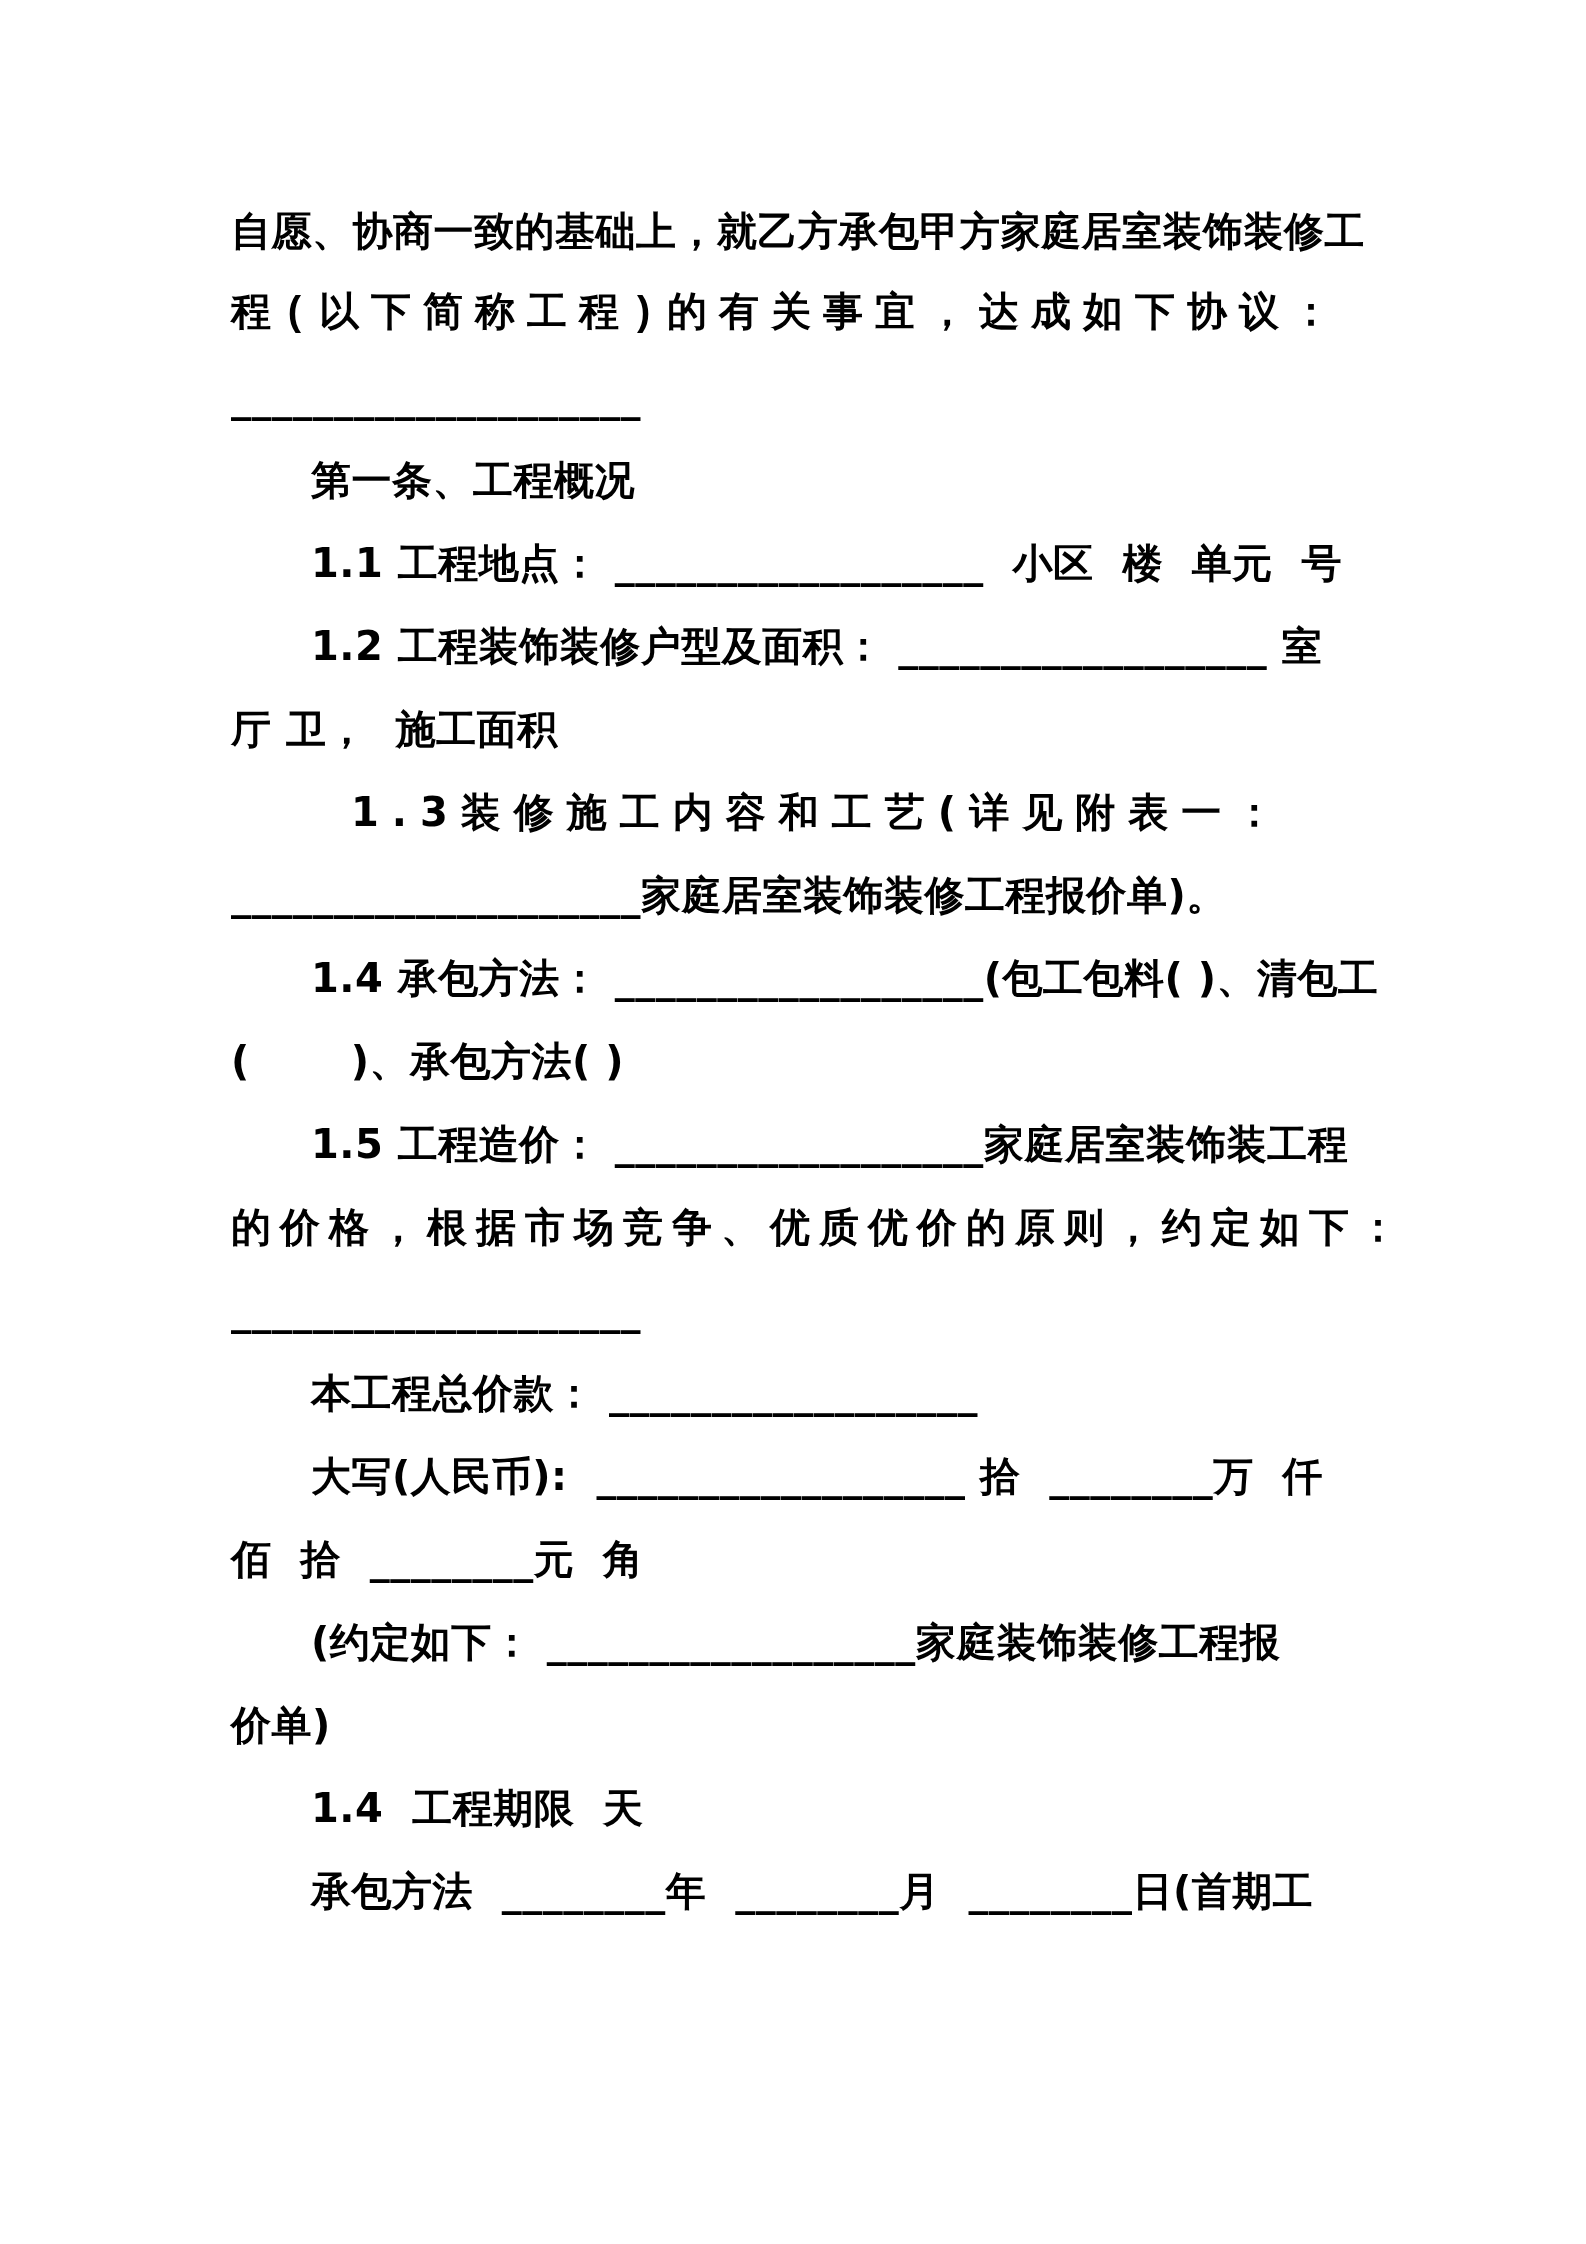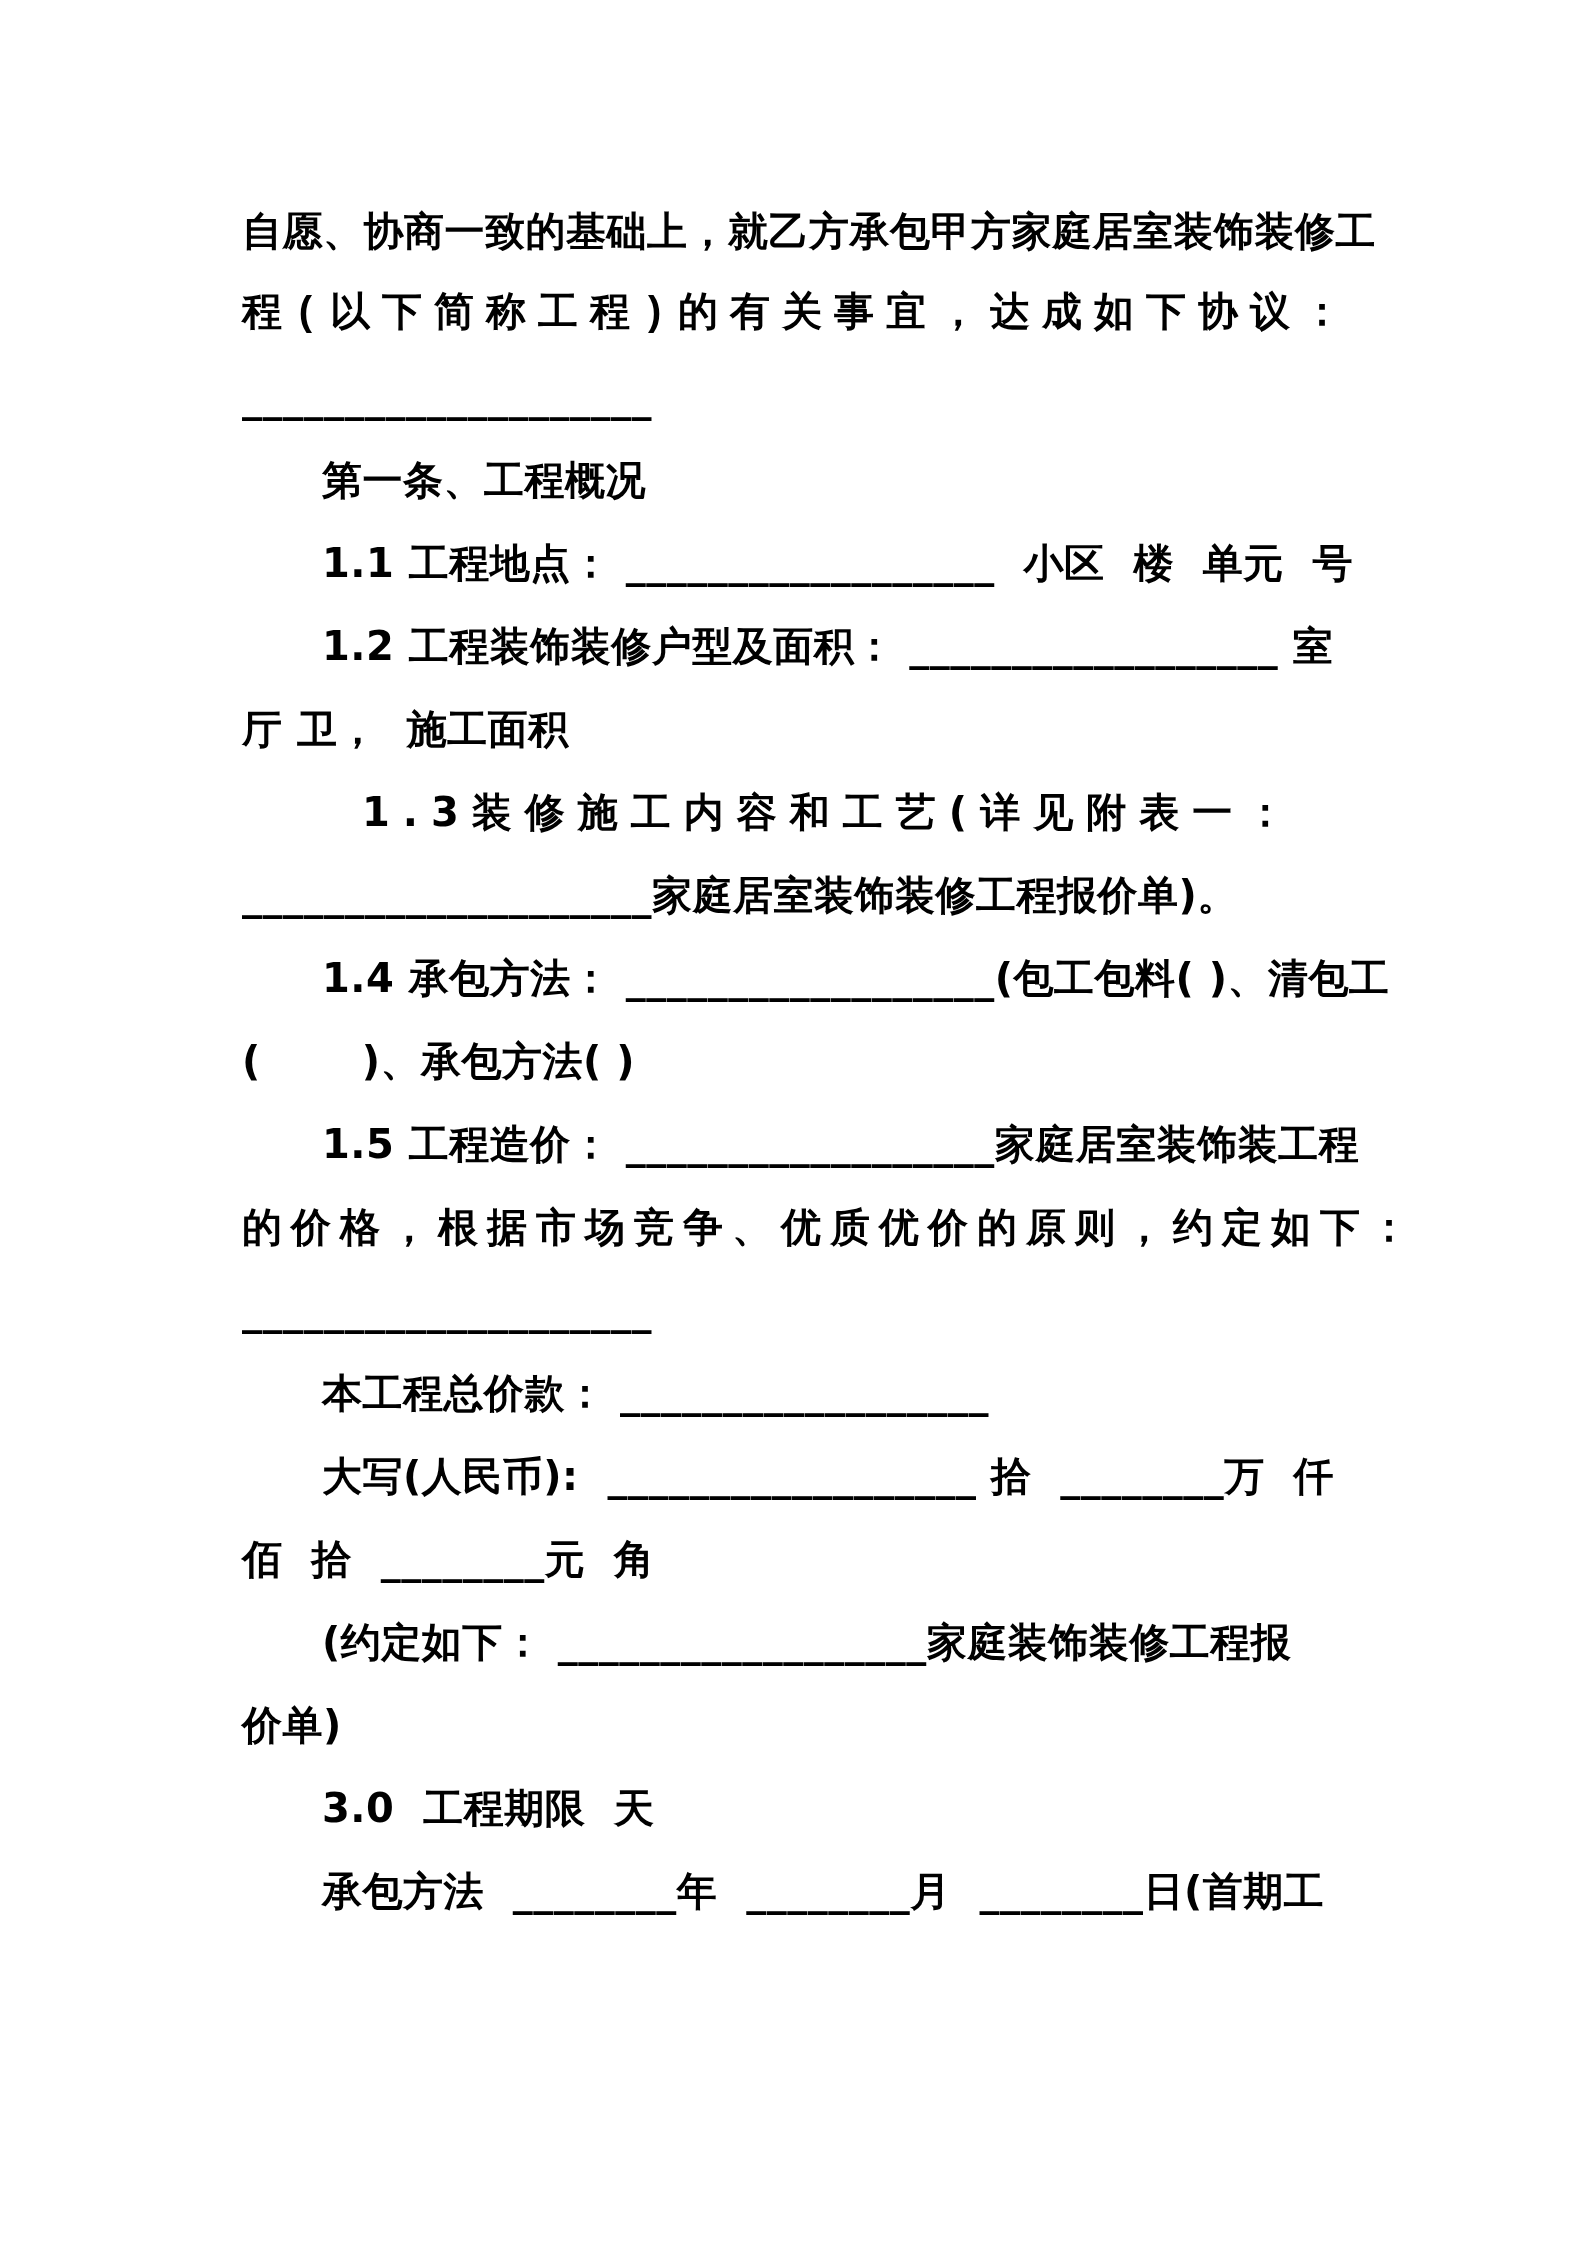--- a/index.html
+++ b/index.html
@@ -12,21 +12,21 @@
     width: 1586px;
     height: 2244px;
     margin: 0 auto;
     background: #ffffff;
     overflow: hidden;
     font-family: "DejaVu Sans", sans-serif;
   }
   .text-block {
     position: absolute;
     top: 190px;
-    left: 242px;
+    left: 231px;
     right: 0;
   }
   .line {
     font-size: 40px;
     line-height: 83px;
     font-weight: bold;
     color: #000000;
     white-space: pre;
     letter-spacing: 0.5px;
   }
@@ -53,16 +53,16 @@
     <div class="line indent">1.4 承包方法： __________________(包工包料( )、清包工</div>
     <div class="line">(       )、承包方法( )</div>
     <div class="line indent">1.5 工程造价： __________________家庭居室装饰装工程</div>
     <div class="line wide-sm">的价格，根据市场竞争、优质优价的原则，约定如下：</div>
     <div class="line">____________________</div>
     <div class="line indent">本工程总价款： __________________</div>
     <div class="line indent">大写(人民币):  __________________ 拾  ________万  仟</div>
     <div class="line">佰  拾  ________元  角</div>
     <div class="line indent">(约定如下： __________________家庭装饰装修工程报</div>
     <div class="line">价单)</div>
-    <div class="line indent">3.0  工程期限  天</div>
+    <div class="line indent">1.4  工程期限  天</div>
     <div class="line indent">承包方法  ________年  ________月  ________日(首期工</div>
   </div>
 </div>
 
 </body></html>

